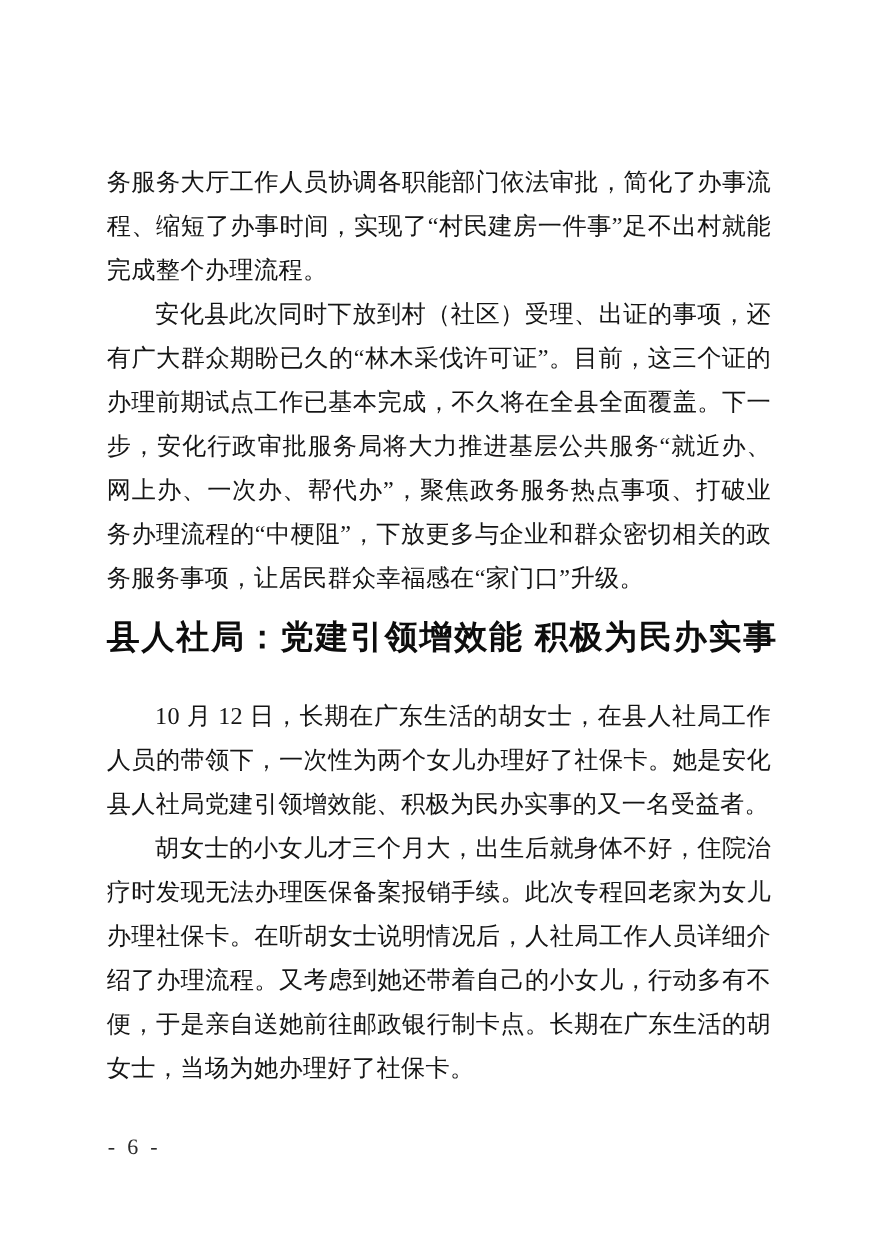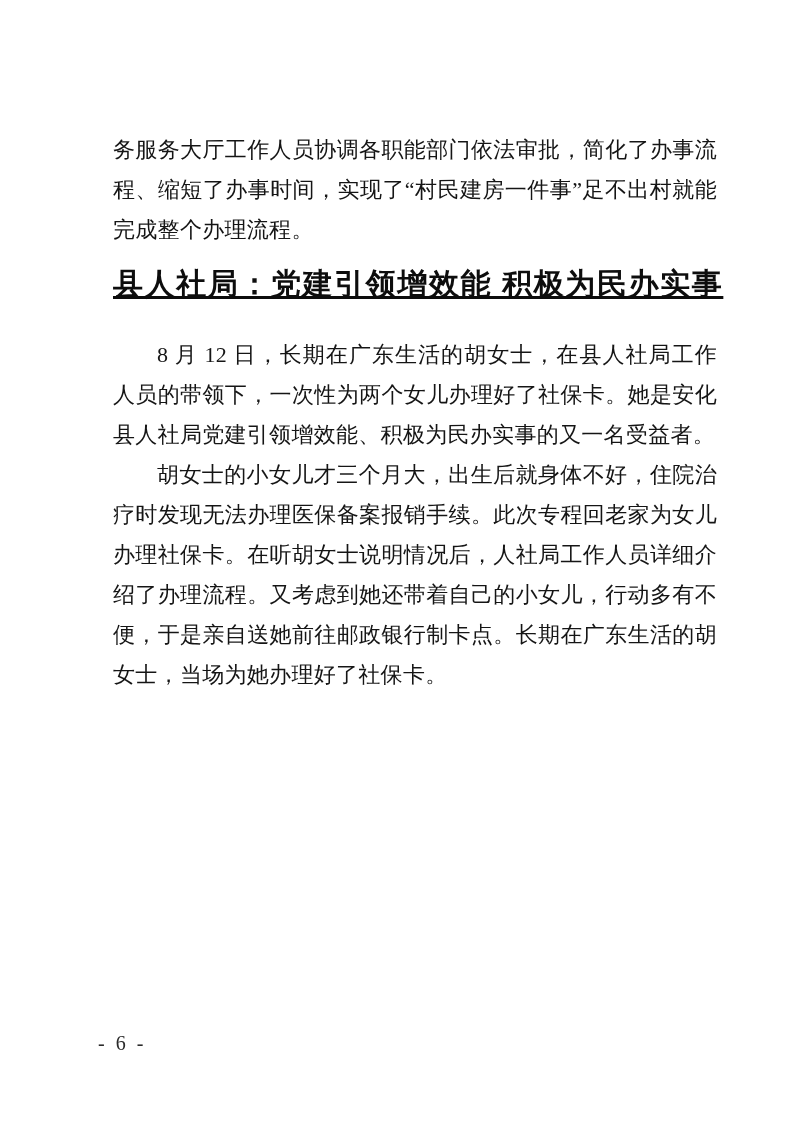--- a/index.html
+++ b/index.html
@@ -12,44 +12,42 @@
     width: 793px;
     height: 1122px;
     background: #ffffff;
     overflow: hidden;
     font-family: "Liberation Serif", "DejaVu Serif", serif;
     color: #151515;
   }
   .content {
     position: absolute;
     left: 97px;
-    top: 130px;
+    top: 146px;
     width: 604px;
-    margin-left: 16px;
   }
   .body-para {
     margin: 0;
     font-size: 22px;
     line-height: 40px;
     text-align: justify;
     letter-spacing: 0.3px;
   }
   .body-para.indented {
     text-indent: 2em;
   }
   .section-heading {
     margin: 12px 0 0 0;
     font-family: "Liberation Sans", "DejaVu Sans", sans-serif;
     font-weight: bold;
     font-size: 30px;
     line-height: 44px;
     letter-spacing: 1.6px;
     white-space: nowrap;
     color: #0d0d0d;
-    text-decoration: underline;
   }
   .after-heading {
     margin-top: 29px;
   }
   .page-number {
     position: absolute;
     left: 98px;
     top: 1028px;
     font-size: 20px;
     line-height: 30px;
@@ -59,23 +57,24 @@
   }
 </style>
 </head>
 <body>
 
 <div class="page">
   <div class="content">
 
     <p class="body-para">务服务大厅工作人员协调各职能部门依法审批，简化了办事流程、缩短了办事时间，实现了“村民建房一件事”足不出村就能完成整个办理流程。</p>
 
+    <p class="body-para indented">安化县此次同时下放到村（社区）受理、出证的事项，还有广大群众期盼已久的“林木采伐许可证”。目前，这三个证的办理前期试点工作已基本完成，不久将在全县全面覆盖。下一步，安化行政审批服务局将大力推进基层公共服务“就近办、网上办、一次办、帮代办”，聚焦政务服务热点事项、打破业务办理流程的“中梗阻”，下放更多与企业和群众密切相关的政务服务事项，让居民群众幸福感在“家门口”升级。</p>
 
     <h1 class="section-heading">县人社局：党建引领增效能 积极为民办实事</h1>
 
-    <p class="body-para indented after-heading">8 月 12 日，长期在广东生活的胡女士，在县人社局工作人员的带领下，一次性为两个女儿办理好了社保卡。她是安化县人社局党建引领增效能、积极为民办实事的又一名受益者。</p>
+    <p class="body-para indented after-heading">10 月 12 日，长期在广东生活的胡女士，在县人社局工作人员的带领下，一次性为两个女儿办理好了社保卡。她是安化县人社局党建引领增效能、积极为民办实事的又一名受益者。</p>
 
     <p class="body-para indented">胡女士的小女儿才三个月大，出生后就身体不好，住院治疗时发现无法办理医保备案报销手续。此次专程回老家为女儿办理社保卡。在听胡女士说明情况后，人社局工作人员详细介绍了办理流程。又考虑到她还带着自己的小女儿，行动多有不便，于是亲自送她前往邮政银行制卡点。长期在广东生活的胡女士，当场为她办理好了社保卡。</p>
 
   </div>
 
   <div class="page-number">- 6 -</div>
 </div>
 
 </body></html>

